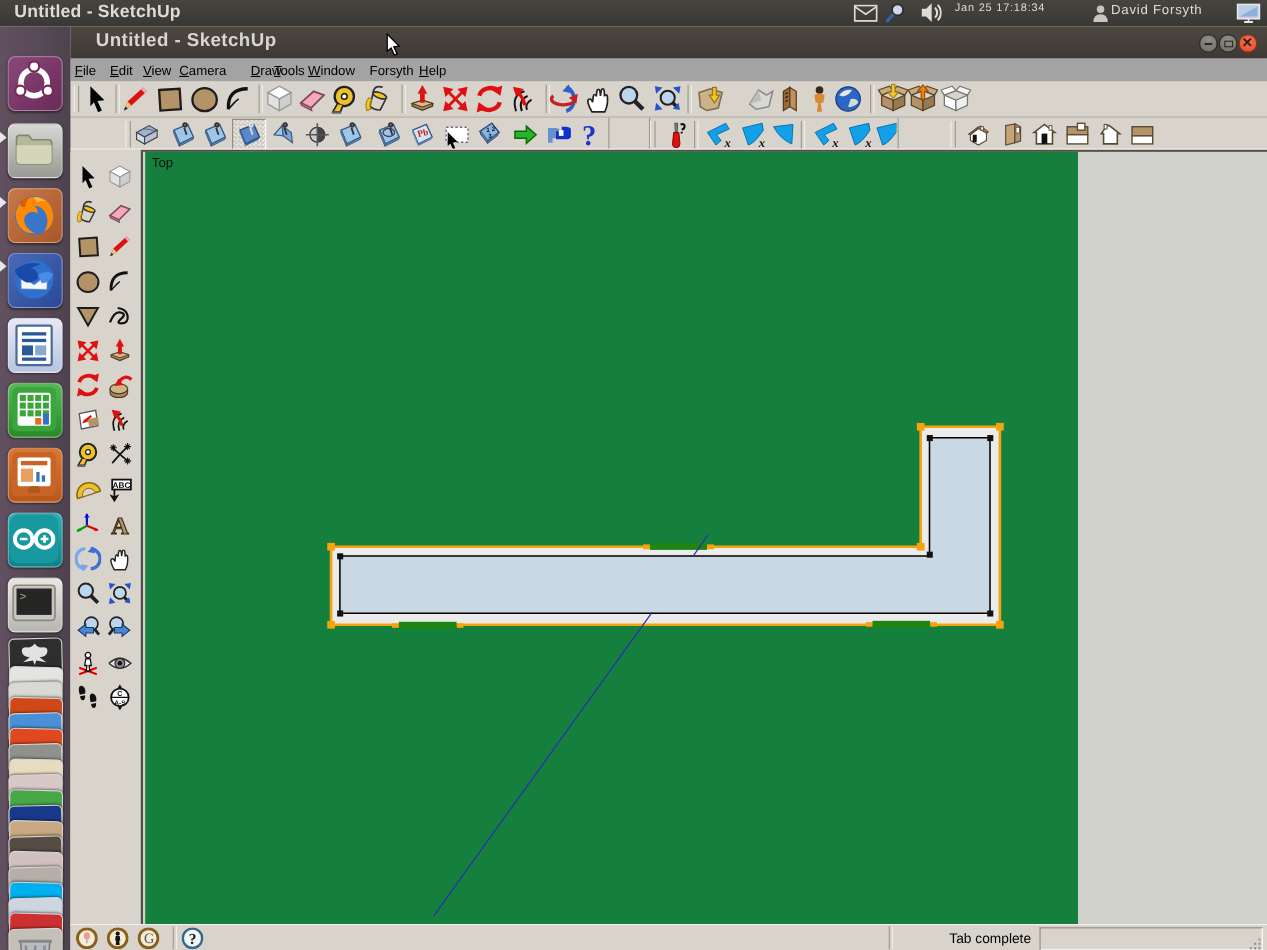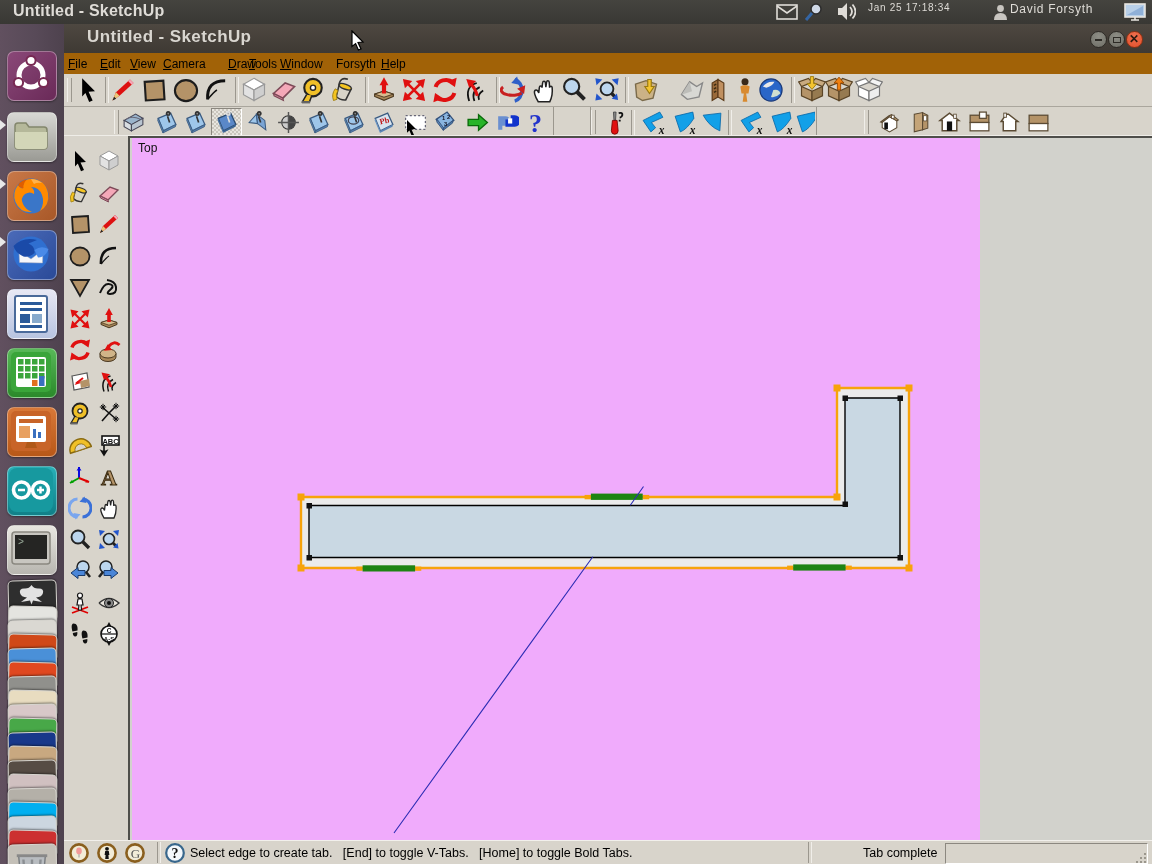--- a/index.html
+++ b/index.html
@@ -3,27 +3,27 @@
 html,body{margin:0;padding:0}
 body{width:1152px;height:864px;position:relative;overflow:hidden;background:#d2d2cc;font-family:"Liberation Sans",sans-serif}
 .abs{position:absolute}
 #panel{left:0;top:0;width:1152px;height:24px;background:linear-gradient(#45443f,#393834);color:#dfdcd7}
 #panel .title{position:absolute;left:13px;top:2px;font-size:16px;font-weight:bold;letter-spacing:.2px}
 #launcher{left:0;top:24px;width:64px;height:840px;background:linear-gradient(90deg,#61505f,#584a58 55%,#4e424e)}
 .tile{position:absolute;left:7px;width:48px;height:48px;border-radius:7px;border:1px solid rgba(255,255,255,.35);box-shadow:0 1px 2px rgba(0,0,0,.4)}
 #titlebar{left:64px;top:24px;width:1088px;height:29px;background:linear-gradient(#4e4841,#3e3933);border-bottom:1px solid #2c2823}
 #titlebar .t{position:absolute;left:23px;top:3px;font-size:17px;font-weight:bold;color:#d9d6d0;letter-spacing:.4px}
 .wbtn{position:absolute;top:7px;width:15px;height:15px;border-radius:50%;background:radial-gradient(circle at 50% 30%,#8e8e86,#6e6e66);border:1px solid #2d2a25;color:#2d2b26;text-align:center}
-#menubar{left:64px;top:53px;width:1088px;height:21px;background:#a16207;color:#000;font-size:12px}
+#menubar{left:64px;top:53px;width:1088px;height:21px;background:#a3a3a3;color:#000;font-size:12px}
 #menubar span{position:absolute;top:4px}
 #menubar u{text-decoration:underline}
 #tb1{left:64px;top:74px;width:1088px;height:32px;background:#d8d4cb;border-bottom:1px solid #aaa69d}
 #tb2{left:64px;top:107px;width:1088px;height:31px;background:#d8d4cb}
 #palette{left:64px;top:138px;width:64px;height:702px;background:#d8d4cb}
-#canvas{left:132px;top:138px;width:848px;height:702px;background:#f0abfc}
+#canvas{left:132px;top:138px;width:848px;height:702px;background:#15803d}
 #statusbar{left:64px;top:840px;width:1088px;height:24px;background:#d8d4cb;border-top:1px solid #f2f0ec}
 .vdiv{position:absolute;top:3px;width:2px;height:26px;border-left:1px solid #9b978e;border-right:1px solid #f0eee9}
 .topl{position:absolute;font-size:12px;color:#111}
 </style></head>
 <body>
 <div id="panel" class="abs">
   <div class="title">Untitled - SketchUp</div>
   <svg class="abs" style="left:776px;top:4px" width="22" height="16" viewBox="0 0 22 16">
       <rect x="1" y="1" width="20" height="14" fill="none" stroke="#dfdcd7" stroke-width="1.6"></rect>
       <path d="M1 2 L11 9 L21 2" fill="none" stroke="#dfdcd7" stroke-width="1.6"></path>
@@ -694,21 +694,20 @@
     </svg>
   <svg class="abs" style="left:61px;top:2px" width="20" height="20" viewBox="0 0 20 20">
       <circle cx="10" cy="10" r="8.6" fill="#f2ecd8" stroke="#8a5f1e" stroke-width="2.6"></circle>
       <text x="10.5" y="14.5" font-size="13" text-anchor="middle" fill="#555" font-family="Liberation Serif">G</text>
     </svg>
   <div class="vdiv" style="left:93px;top:1px;height:21px"></div>
   <svg class="abs" style="left:101px;top:2px" width="20" height="20" viewBox="0 0 20 20">
       <circle cx="10" cy="10" r="8.8" fill="#f4f8fc" stroke="#38678c" stroke-width="2.2"></circle>
       <text x="10" y="15" font-size="14" font-weight="bold" text-anchor="middle" fill="#111" font-family="Liberation Serif">?</text>
     </svg>
-  <div class="abs" style="left:126px;top:5px;font-size:12.5px;color:#000">Select edge to create tab.&nbsp;&nbsp; [End] to toggle V-Tabs.&nbsp;&nbsp; [Home] to toggle Bold Tabs.</div>
   <div class="vdiv" style="left:744px;top:1px;height:21px"></div>
   <div class="abs" style="left:799px;top:5px;font-size:12.5px;color:#000">Tab complete</div>
   <div class="abs" style="left:881px;top:2px;width:201px;height:19px;background:#d8d4cb;border-top:1px solid #8c8880;border-left:1px solid #8c8880;border-right:1px solid #fff;border-bottom:1px solid #fff"></div>
   <svg class="abs" style="left:1072px;top:12px" width="12" height="11" viewBox="0 0 12 11">
       <g fill="#9a968c">
         <rect x="8" y="0" width="2" height="2"></rect>
         <rect x="4" y="4" width="2" height="2"></rect>
         <rect x="8" y="4" width="2" height="2"></rect>
         <rect x="0" y="8" width="2" height="2"></rect>
         <rect x="4" y="8" width="2" height="2"></rect>

